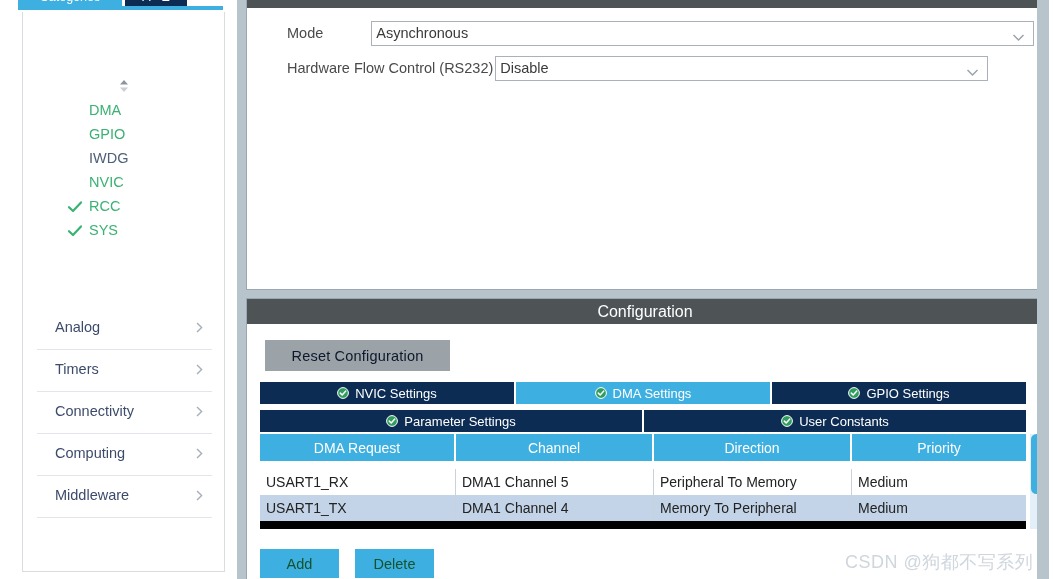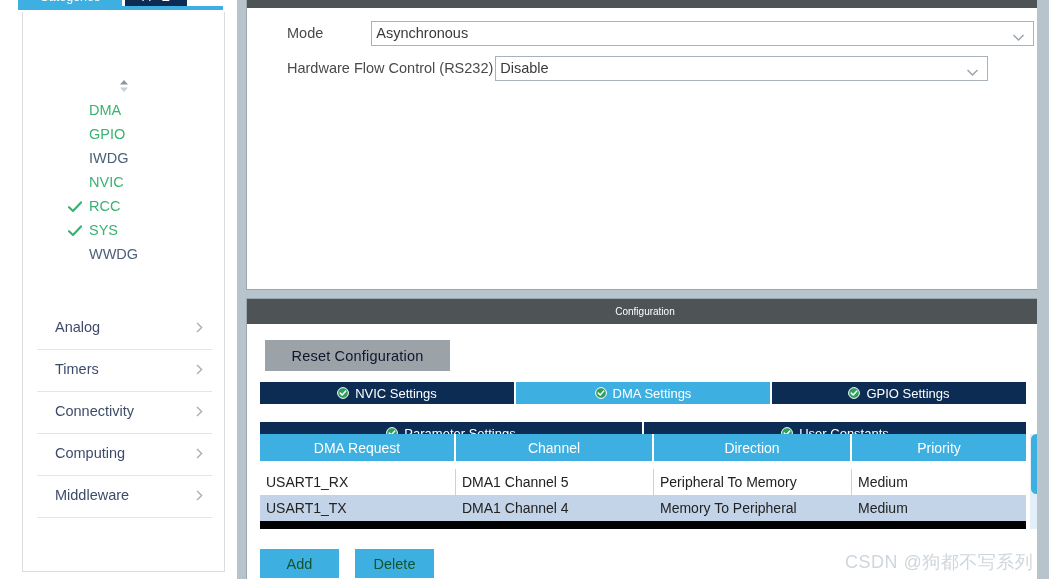--- a/index.html
+++ b/index.html
@@ -206,21 +206,21 @@
     background: #ffffff;
     border: 1px solid #9aa7b0;
     border-bottom: none;
   }
   #config-header {
     position: absolute;
     left: 0; top: 0;
     width: 100%; height: 25px;
     background: #4e5356;
     color: #ffffff;
-    font-size: 10px;
+    font-size: 16px;
     line-height: 25px;
     text-align: center;
   }
 
   #reset-btn {
     position: absolute;
     left: 18px; top: 41px;
     width: 185px; height: 31px;
     background: #9ba3a9;
     border: none;
@@ -234,21 +234,21 @@
   
   #settings-tabs {
     position: absolute;
     left: 13px; top: 83px;
     width: 766px;
   }
   .tab-row {
     display: flex;
     height: 22px;
     gap: 2px;
-    margin-bottom: 18px;
+    margin-bottom: 6px;
   }
   .stab {
     flex: 1;
     background: #0d2c54;
     color: #ffffff;
     font-size: 13px;
     display: flex;
     align-items: center;
     justify-content: center;
     gap: 6px;
@@ -413,23 +413,20 @@
           <span>RCC</span>
         </div>
         <div class="periph on">
           <span class="chk">
             <svg width="16" height="16" viewBox="0 0 16 16">
               <path d="M2 8.2 L6 12 L14 3.4" fill="none" stroke="#3bb273" stroke-width="2.2" stroke-linecap="round" stroke-linejoin="round"></path>
             </svg>
           </span>
           <span>SYS</span>
         </div>
-        <div class="periph">
-          <span>WWDG</span>
-        </div>
       </div>
 
       <div class="cat-list">
         <div class="cat-row">
           <span class="cat-label">Analog</span>
           <span class="chev-right">
             <svg width="13" height="13" viewBox="0 0 13 13">
                 <path d="M4 2 L8.6 6.5 L4 11" fill="none" stroke="#a7afb8" stroke-width="1.4"></path>
               </svg>
           </span>

